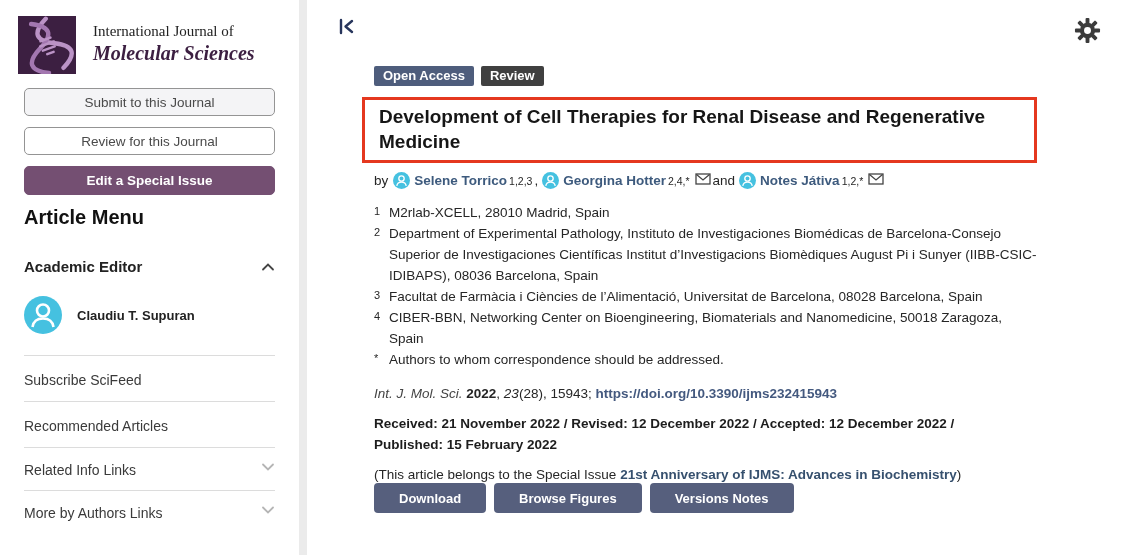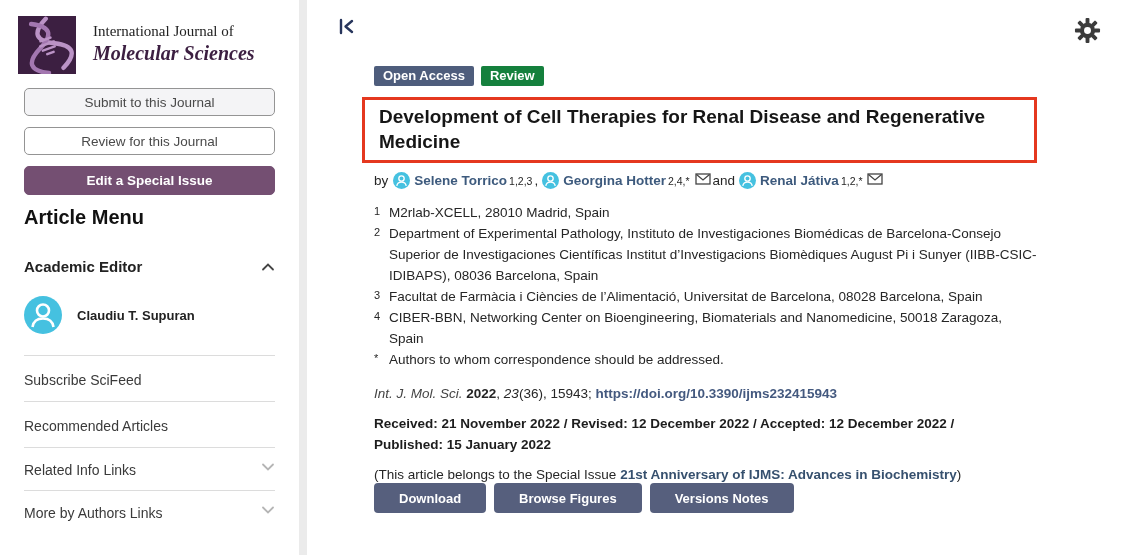--- a/index.html
+++ b/index.html
@@ -39,21 +39,21 @@
   .reprints-btn { position:absolute; left:918px; top:16px; height:28px; padding:0 15px; background:#565f7d;
                   border-radius:8px; color:#fff; font-size:13.5px; font-weight:bold; display:flex; align-items:center; cursor:pointer; }
   .gear-btn { position:absolute; left:1074px; top:17px; cursor:pointer; }
 
   
   .main-col { position:absolute; left:374px; top:66px; width:666px; }
 
   .badges { display:flex; gap:7px; }
   .badge { color:#fff; font-size:13px; font-weight:bold; padding:2px 9px 3px; border-radius:2px; }
   .badge-oa { background:#4e5d7c; }
-  .badge-review { background:#15803d; }
+  .badge-review { background:#404040; }
 
   .title-box { margin:11px 0 0 -12px; width:675px; border:3px solid #e5381f; padding:4px 14px 6px; }
   .article-title { font-size:19px; font-weight:bold; color:#161616; line-height:25px; }
 
   .authors { margin-top:9px; font-size:13.5px; color:#262626; display:flex; align-items:center; flex-wrap:wrap; }
   .authors .by { margin-right:5px; }
   .author-name { color:#3d5a7d; font-weight:bold; text-decoration:none; margin-left:4px; cursor:pointer; }
   .authors sup { font-size:10.5px; color:#262626; margin-left:2px; }
   .sep { margin:0 4px 0 2px; }
   .env { margin-left:5px; cursor:pointer; }
@@ -219,21 +219,21 @@
           <path d="M1.5 1.5 L8 7 L14.5 1.5" fill="none" stroke="#444" stroke-width="1.3"></path>
         </svg>
       </span>
       <span class="sep">and</span>
 
       <svg width="17" height="17" viewBox="0 0 38 38">
         <circle cx="19" cy="19" r="19" fill="#45c1e0"></circle>
         <circle cx="19" cy="14.5" r="6" fill="none" stroke="#fff" stroke-width="3"></circle>
         <path d="M8.5 31 C9.5 24.5 13.5 22.5 19 22.5 C24.5 22.5 28.5 24.5 29.5 31" fill="none" stroke="#fff" stroke-width="3"></path>
       </svg>
-      <a class="author-name">Renal Játiva</a>
+      <a class="author-name">Notes Játiva</a>
       <sup>1,2,*</sup>
       <span class="env">
         <svg width="16" height="12" viewBox="0 0 16 12">
           <rect x="1" y="1" width="14" height="10" fill="none" stroke="#444" stroke-width="1.3"></rect>
           <path d="M1.5 1.5 L8 7 L14.5 1.5" fill="none" stroke="#444" stroke-width="1.3"></path>
         </svg>
       </span>
     </div>
 
     <div class="affils">
@@ -254,27 +254,27 @@
         <span class="atext">CIBER-BBN, Networking Center on Bioengineering, Biomaterials and Nanomedicine, 50018 Zaragoza, Spain</span>
       </div>
       <div class="affil">
         <span class="marker">*</span>
         <span class="atext">Authors to whom correspondence should be addressed.</span>
       </div>
     </div>
 
     <div class="citation">
       <span class="jabbr">Int. J. Mol. Sci.</span>
-      <span class="year">2022</span><span>, </span><span class="vol">23</span><span>(36), 15943; </span>
+      <span class="year">2022</span><span>, </span><span class="vol">23</span><span>(28), 15943; </span>
       <a class="doi-link">https://doi.org/10.3390/ijms232415943</a>
     </div>
 
     <div class="history">
       <div>Received: 21 November 2022 / Revised: 12 December 2022 / Accepted: 12 December 2022 /</div>
-      <div>Published: 15 January 2022</div>
+      <div>Published: 15 February 2022</div>
     </div>
 
     <div class="special">
       <span>(This article belongs to the Special Issue </span><a class="si-link">21st Anniversary of IJMS: Advances in Biochemistry</a><span>)</span>
     </div>
 
     <div class="action-row">
       <button class="action-btn">Download</button>
       <button class="action-btn">Browse Figures</button>
       <button class="action-btn">Versions Notes</button>

